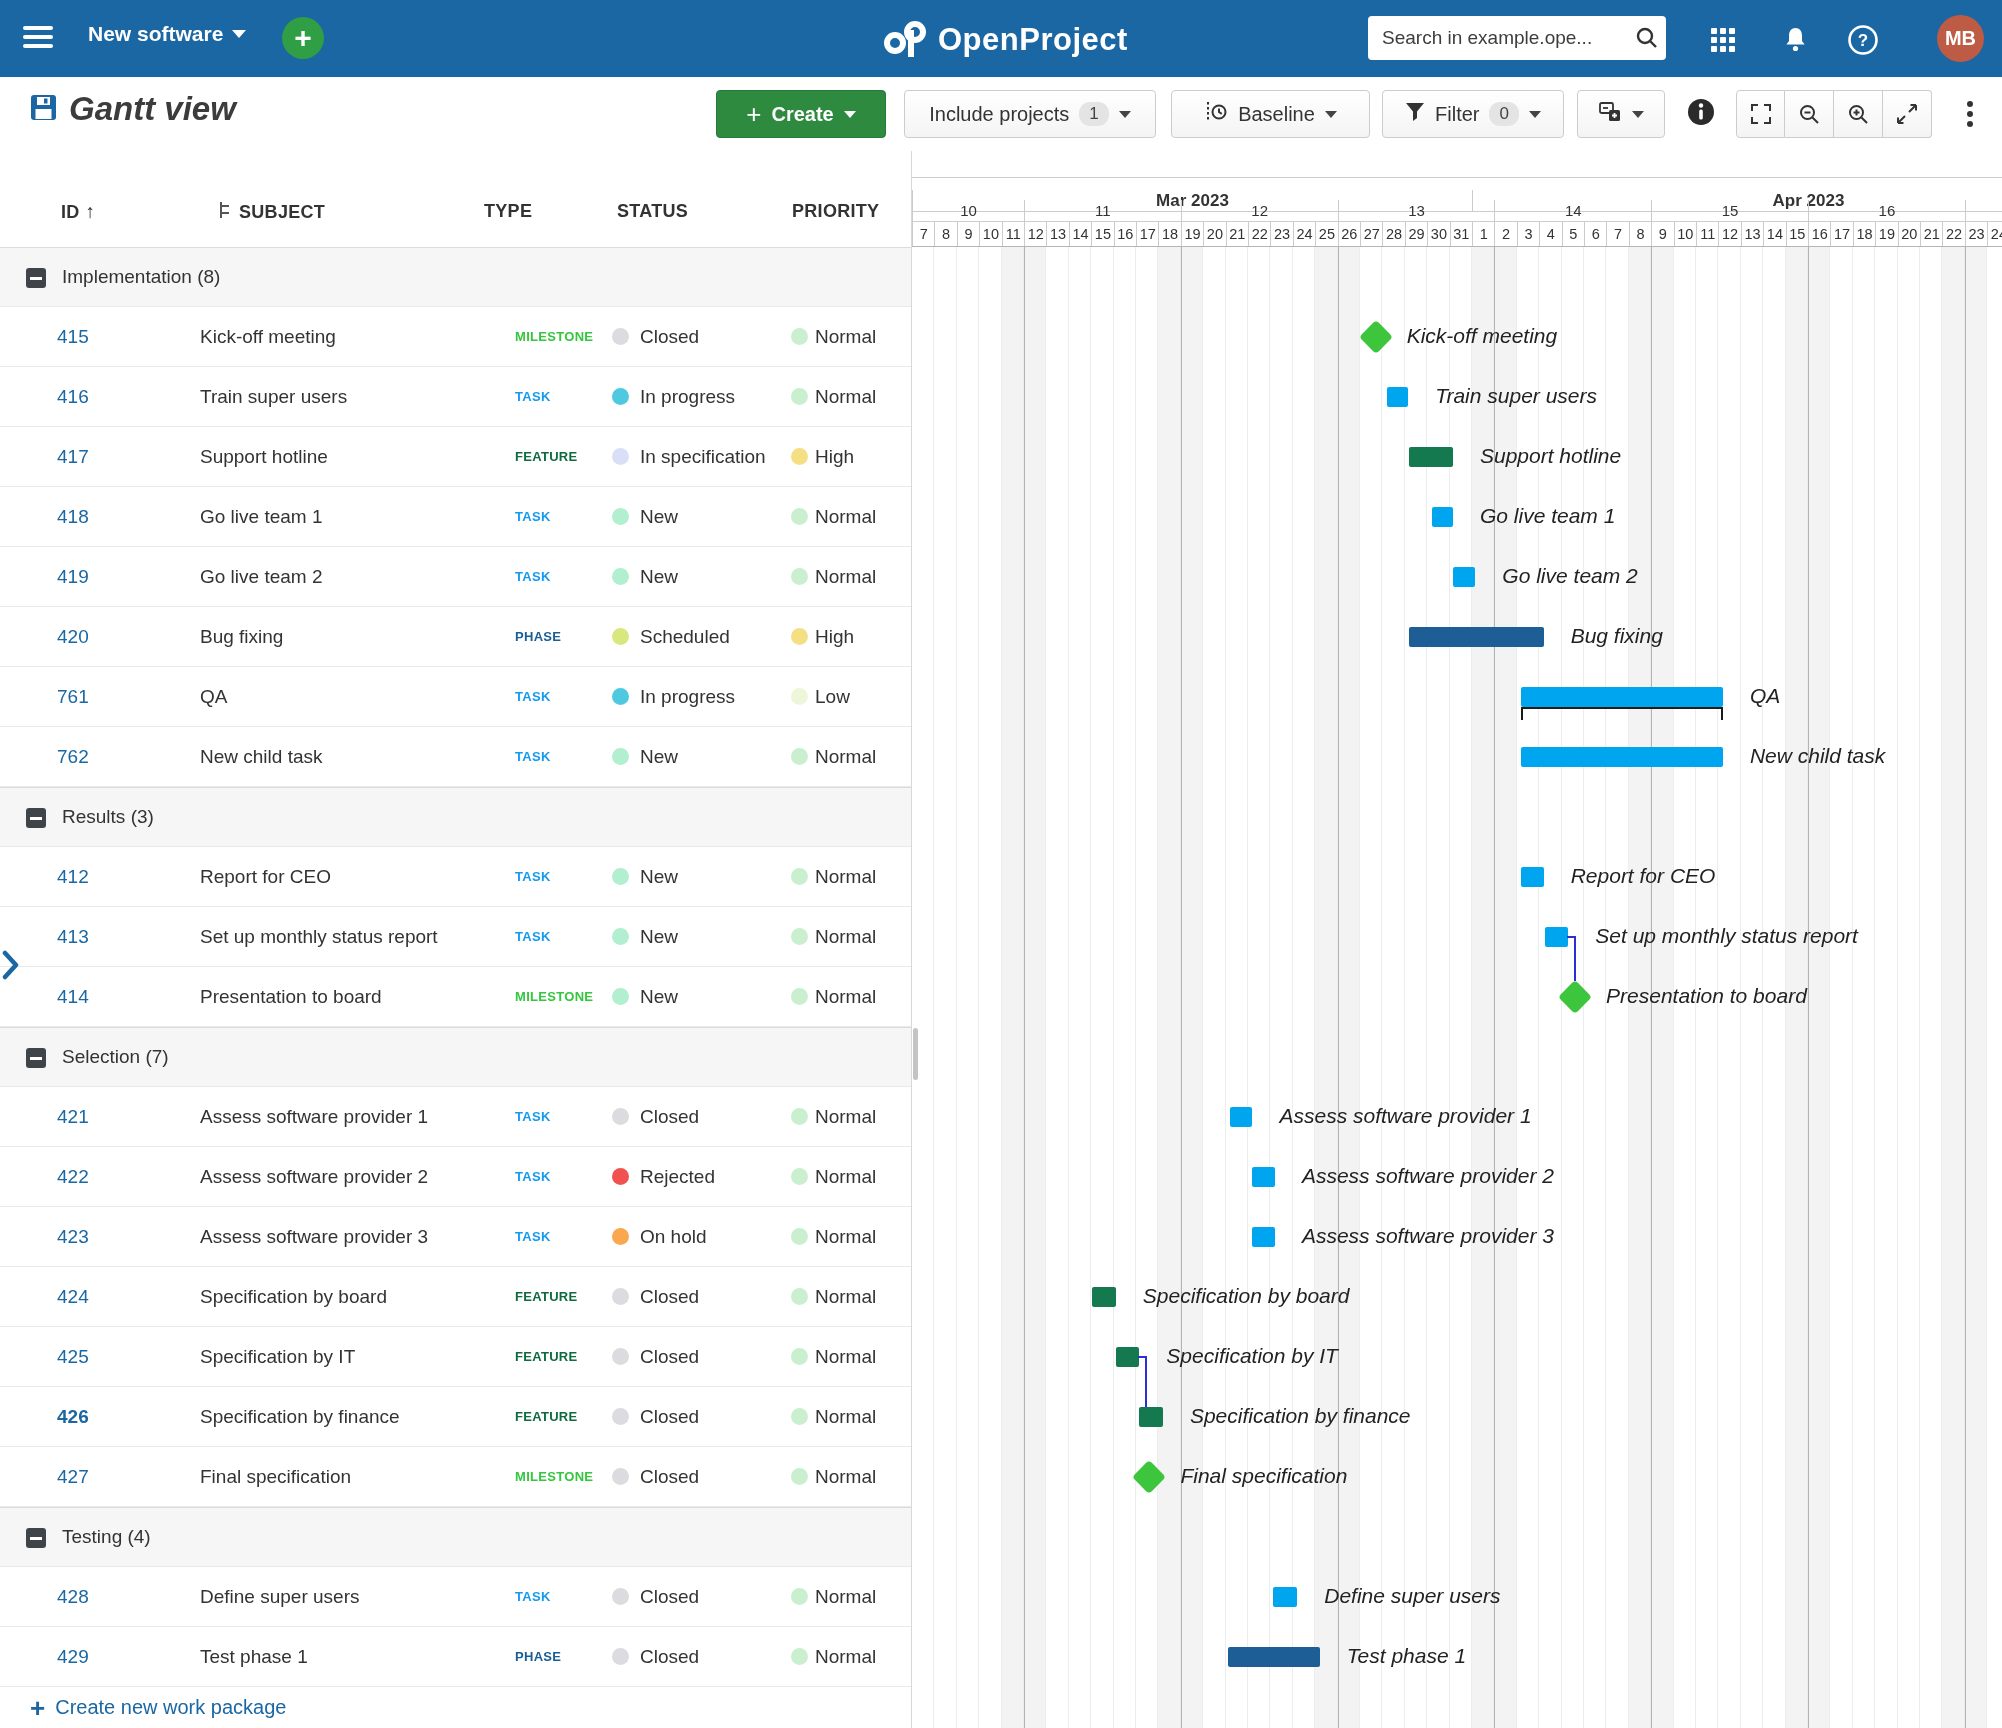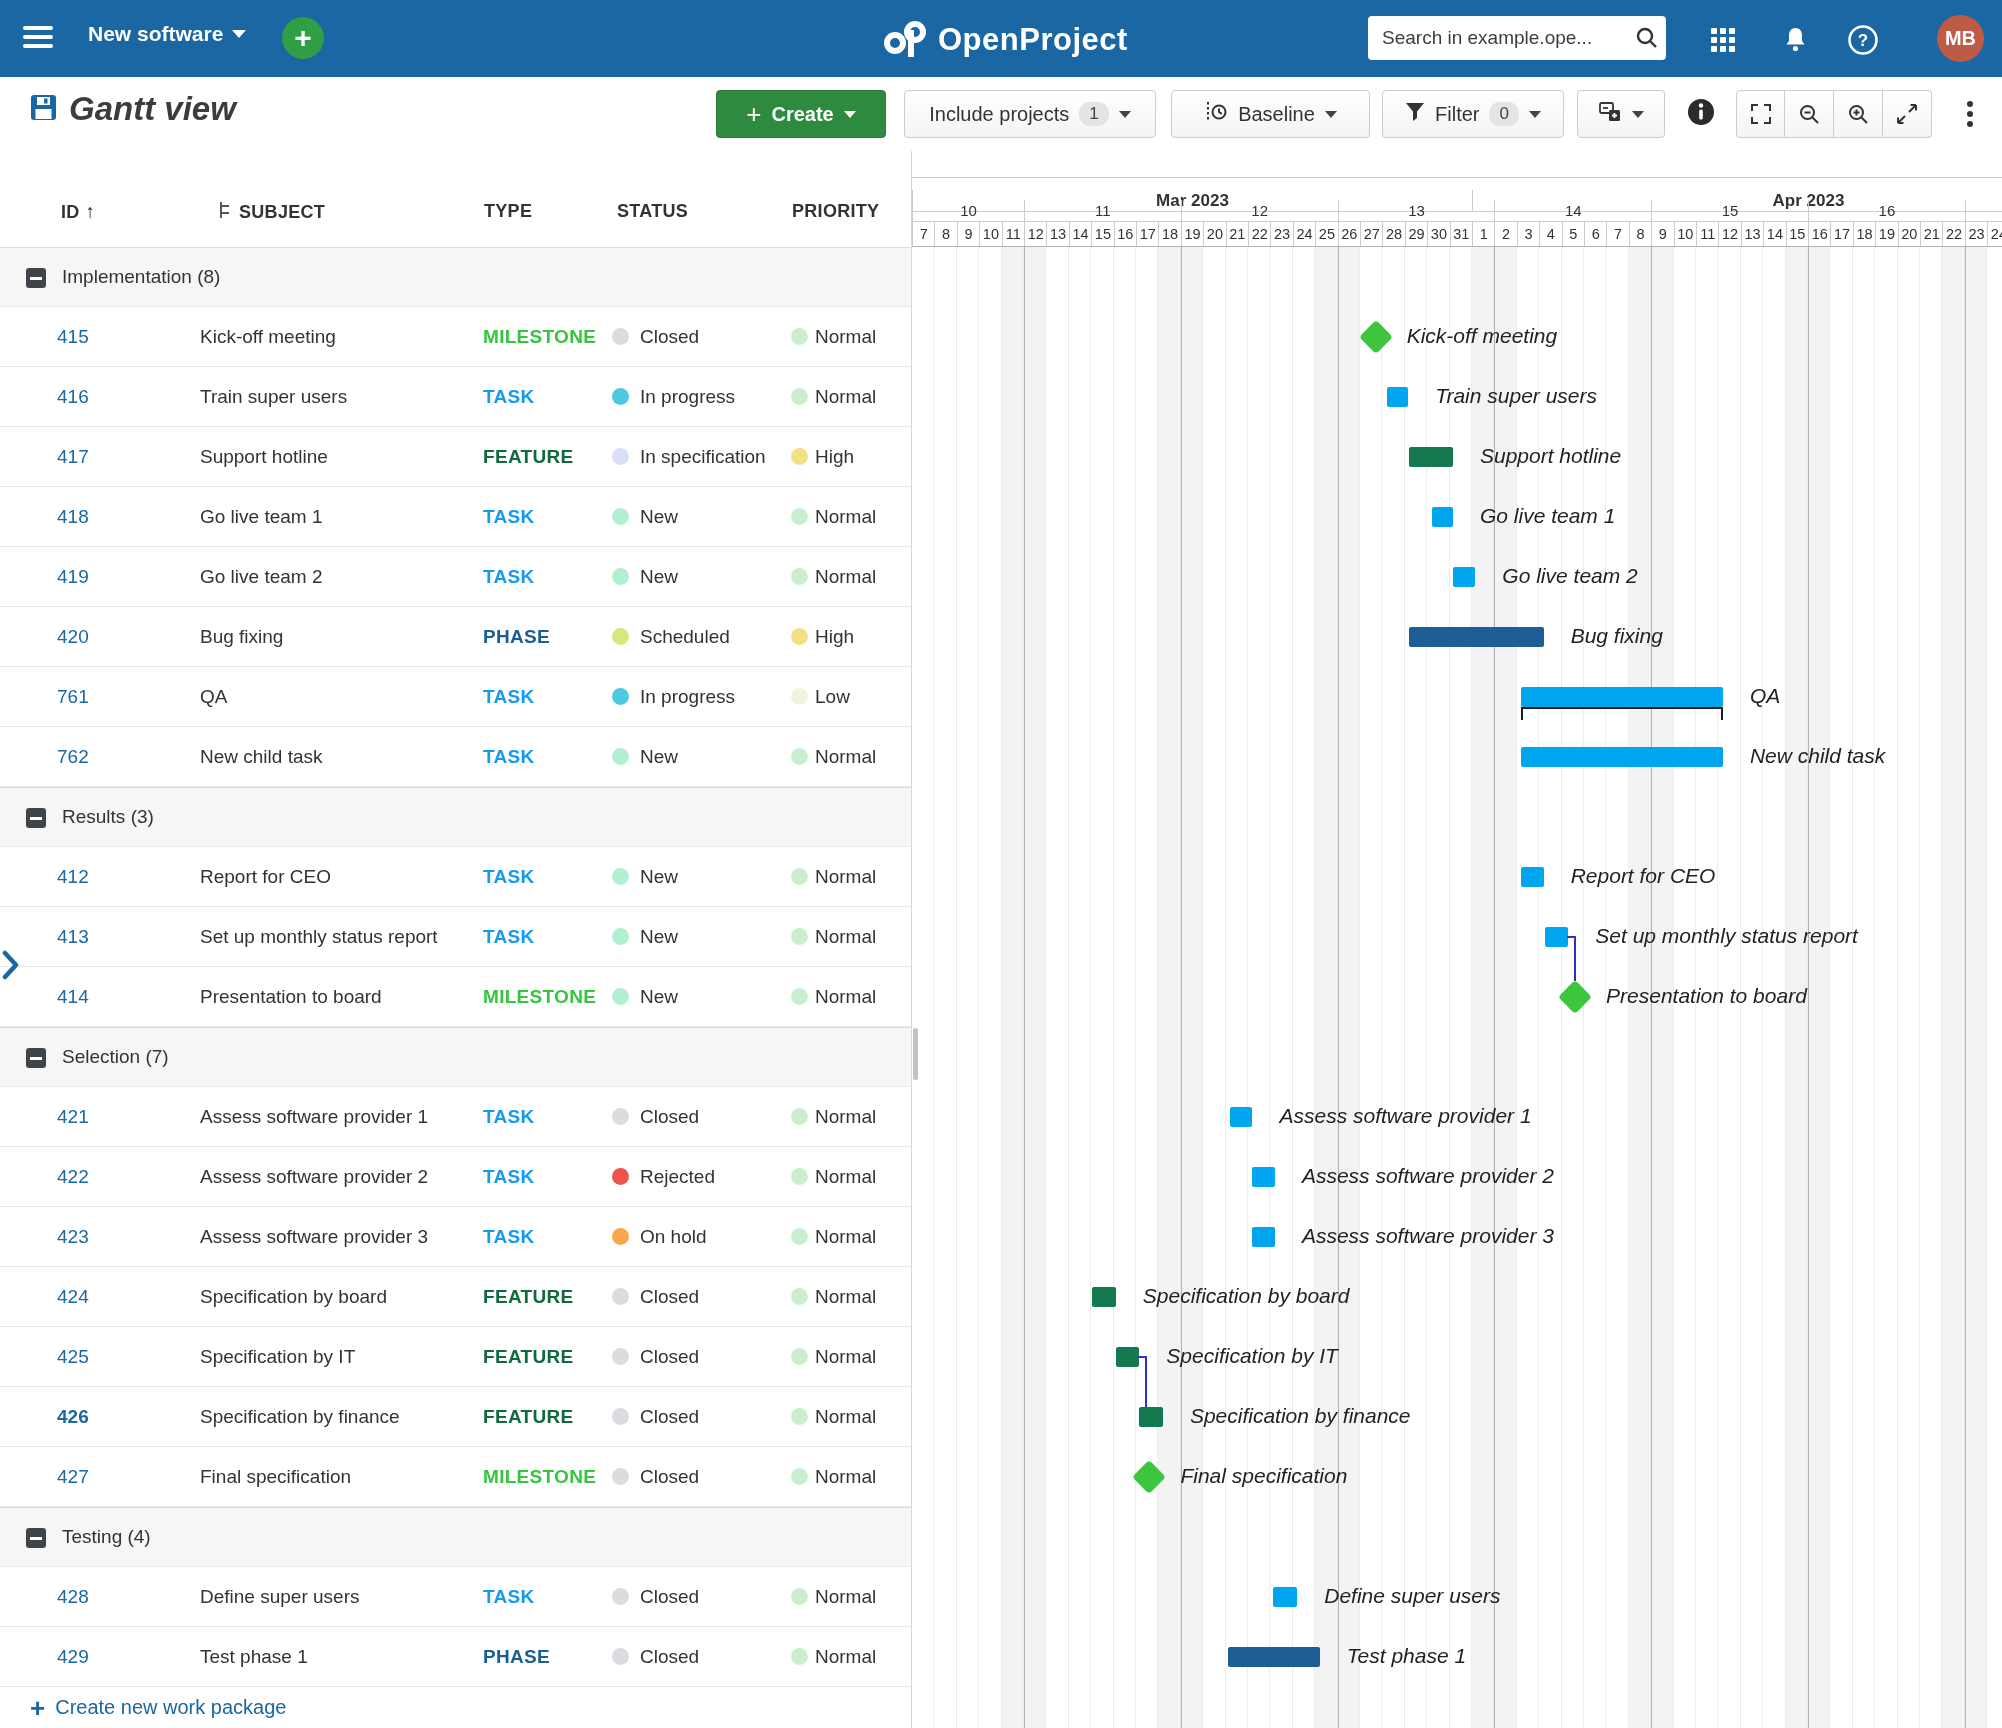--- a/index.html
+++ b/index.html
@@ -40,21 +40,21 @@
   .gantt-pane { position:relative; flex:1; overflow:hidden; border-left:1px solid #d8d8d8; }
 
   
   .thead { position:relative; height:96px; }
   .th { position:absolute; top:50px; font-size:18px; font-weight:bold; color:#333; letter-spacing:0.3px; cursor:pointer; display:flex; align-items:center; gap:6px; }
   .rows { position:relative; }
   .row { position:relative; height:60px; border-bottom:1px solid #e9e9e9; background:#fff; }
   .row.group { background:#f6f6f6; border-top:1px solid #dcdcdc; }
   .cell { position:absolute; top:0; height:100%; display:flex; align-items:center; font-size:19px; color:#333; white-space:nowrap; }
   .id-link { color:#1A67A3; cursor:pointer; }
-  .type { font-weight:bold; font-size:19px; letter-spacing:0.3px; }
+  .type { font-weight:bold; font-size:13px; letter-spacing:0.3px;margin-left:32px; }
   .dot { width:17px; height:17px; border-radius:50%; }
   .collapse-box { position:absolute; left:26px; top:20px; width:20px; height:20px; background:#3f444a; border-radius:3px; cursor:pointer; }
   .collapse-box::after { content:""; position:absolute; left:4px; top:9px; width:12px; height:2.5px; background:#fff; }
   .group-label { position:absolute; left:62px; top:0; height:100%; display:flex; align-items:center; font-size:19px; color:#333; }
   .create-link { position:absolute; left:30px; bottom:0; height:41px; display:flex; align-items:center; gap:10px; color:#1A67A3; font-size:20px; cursor:pointer; }
   .create-link .plus { font-size:26px; font-weight:bold; line-height:20px; }
 
   
   .g-strip { position:absolute; left:0; right:0; }
   .g-months { top:26px; height:23px; border-top:1px solid #ccc; }

